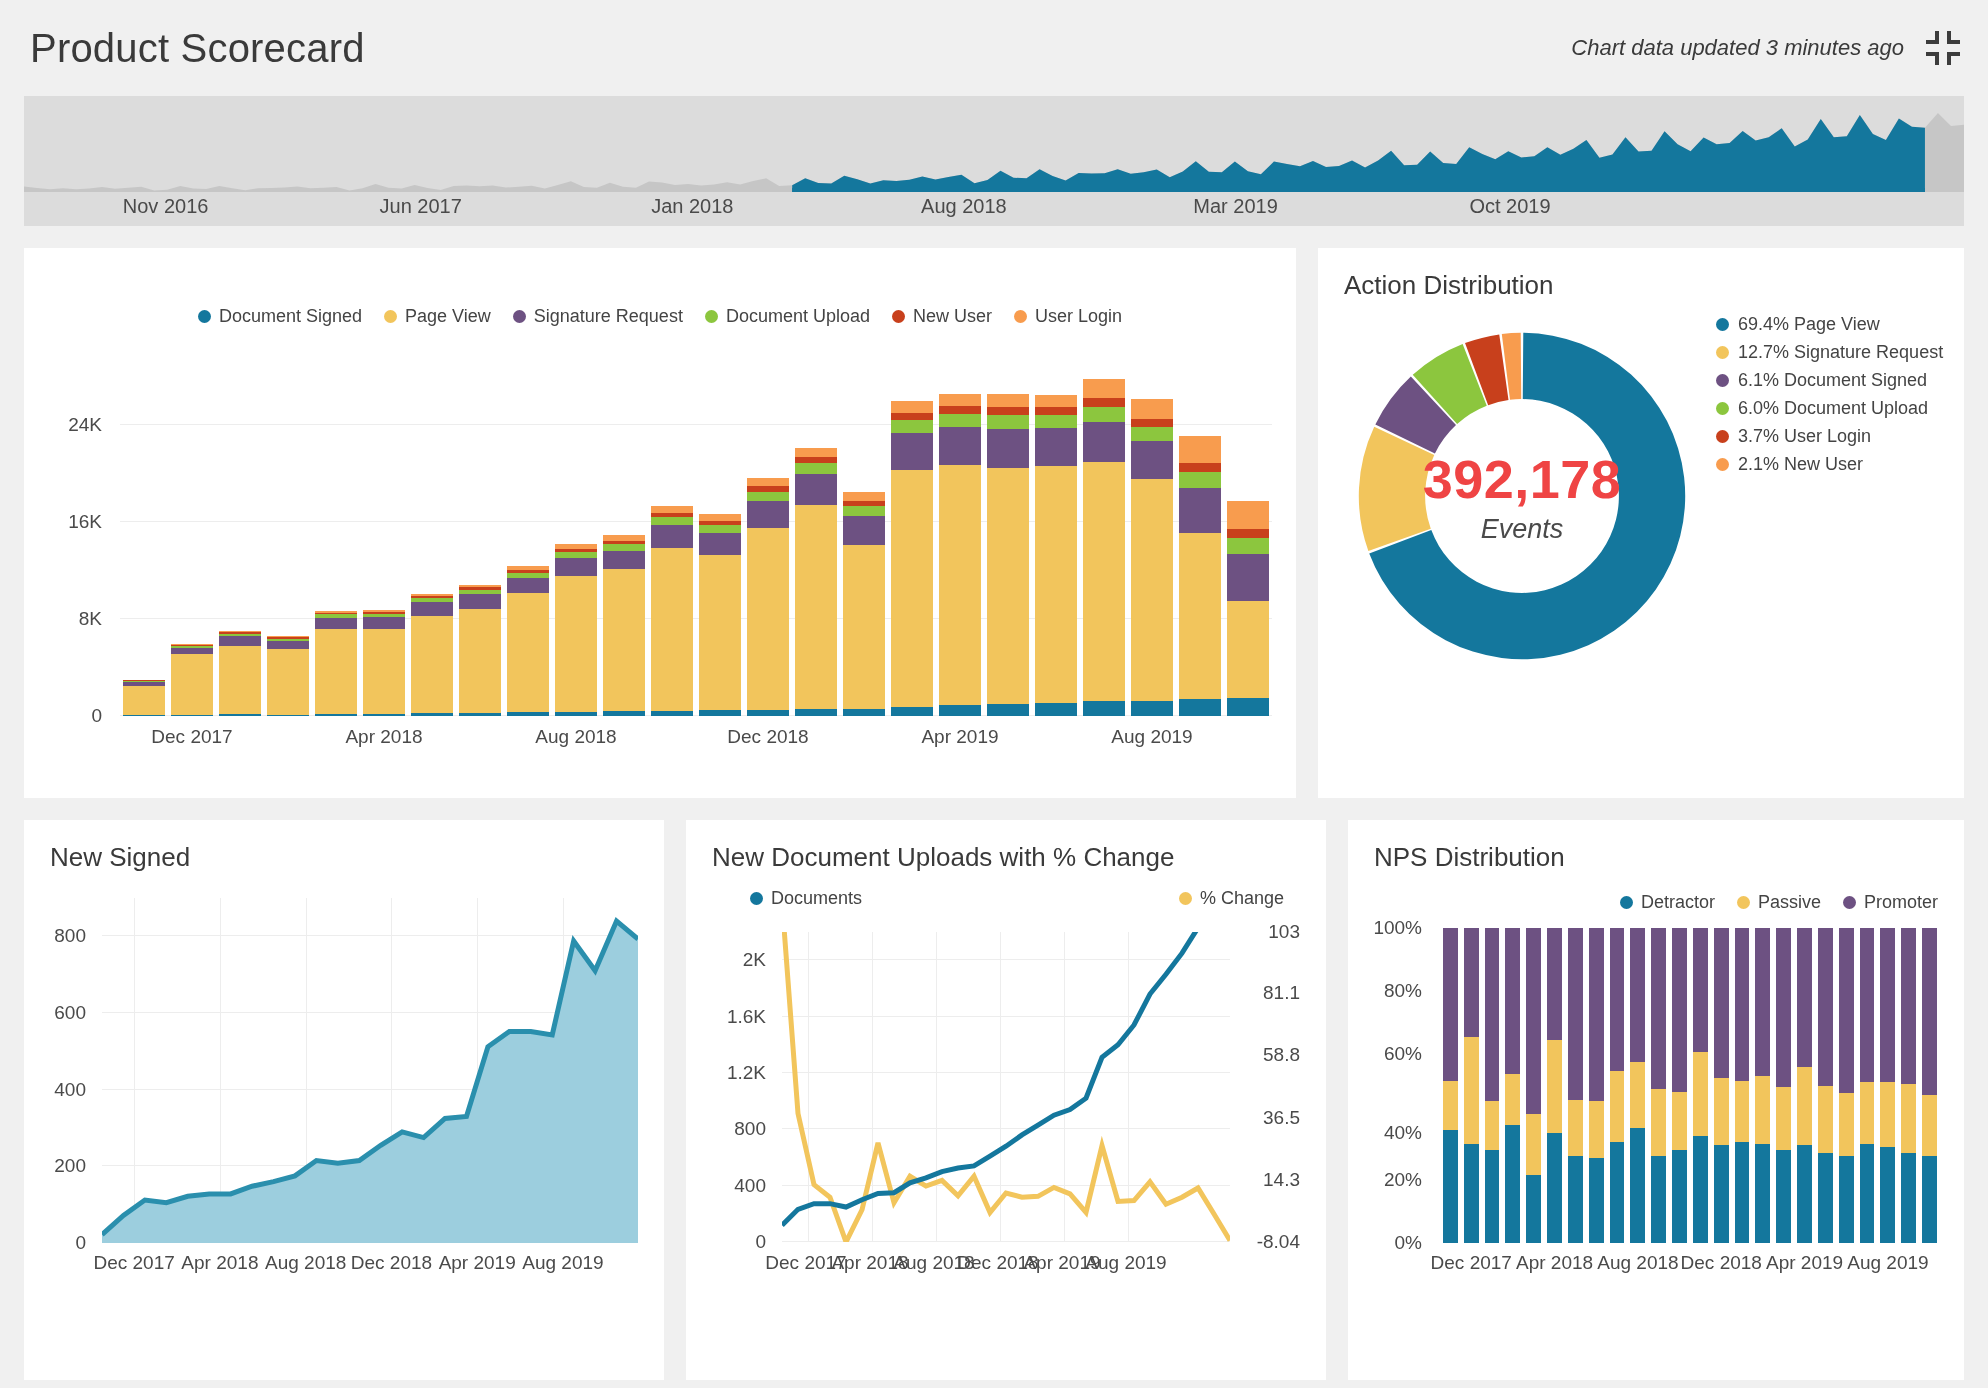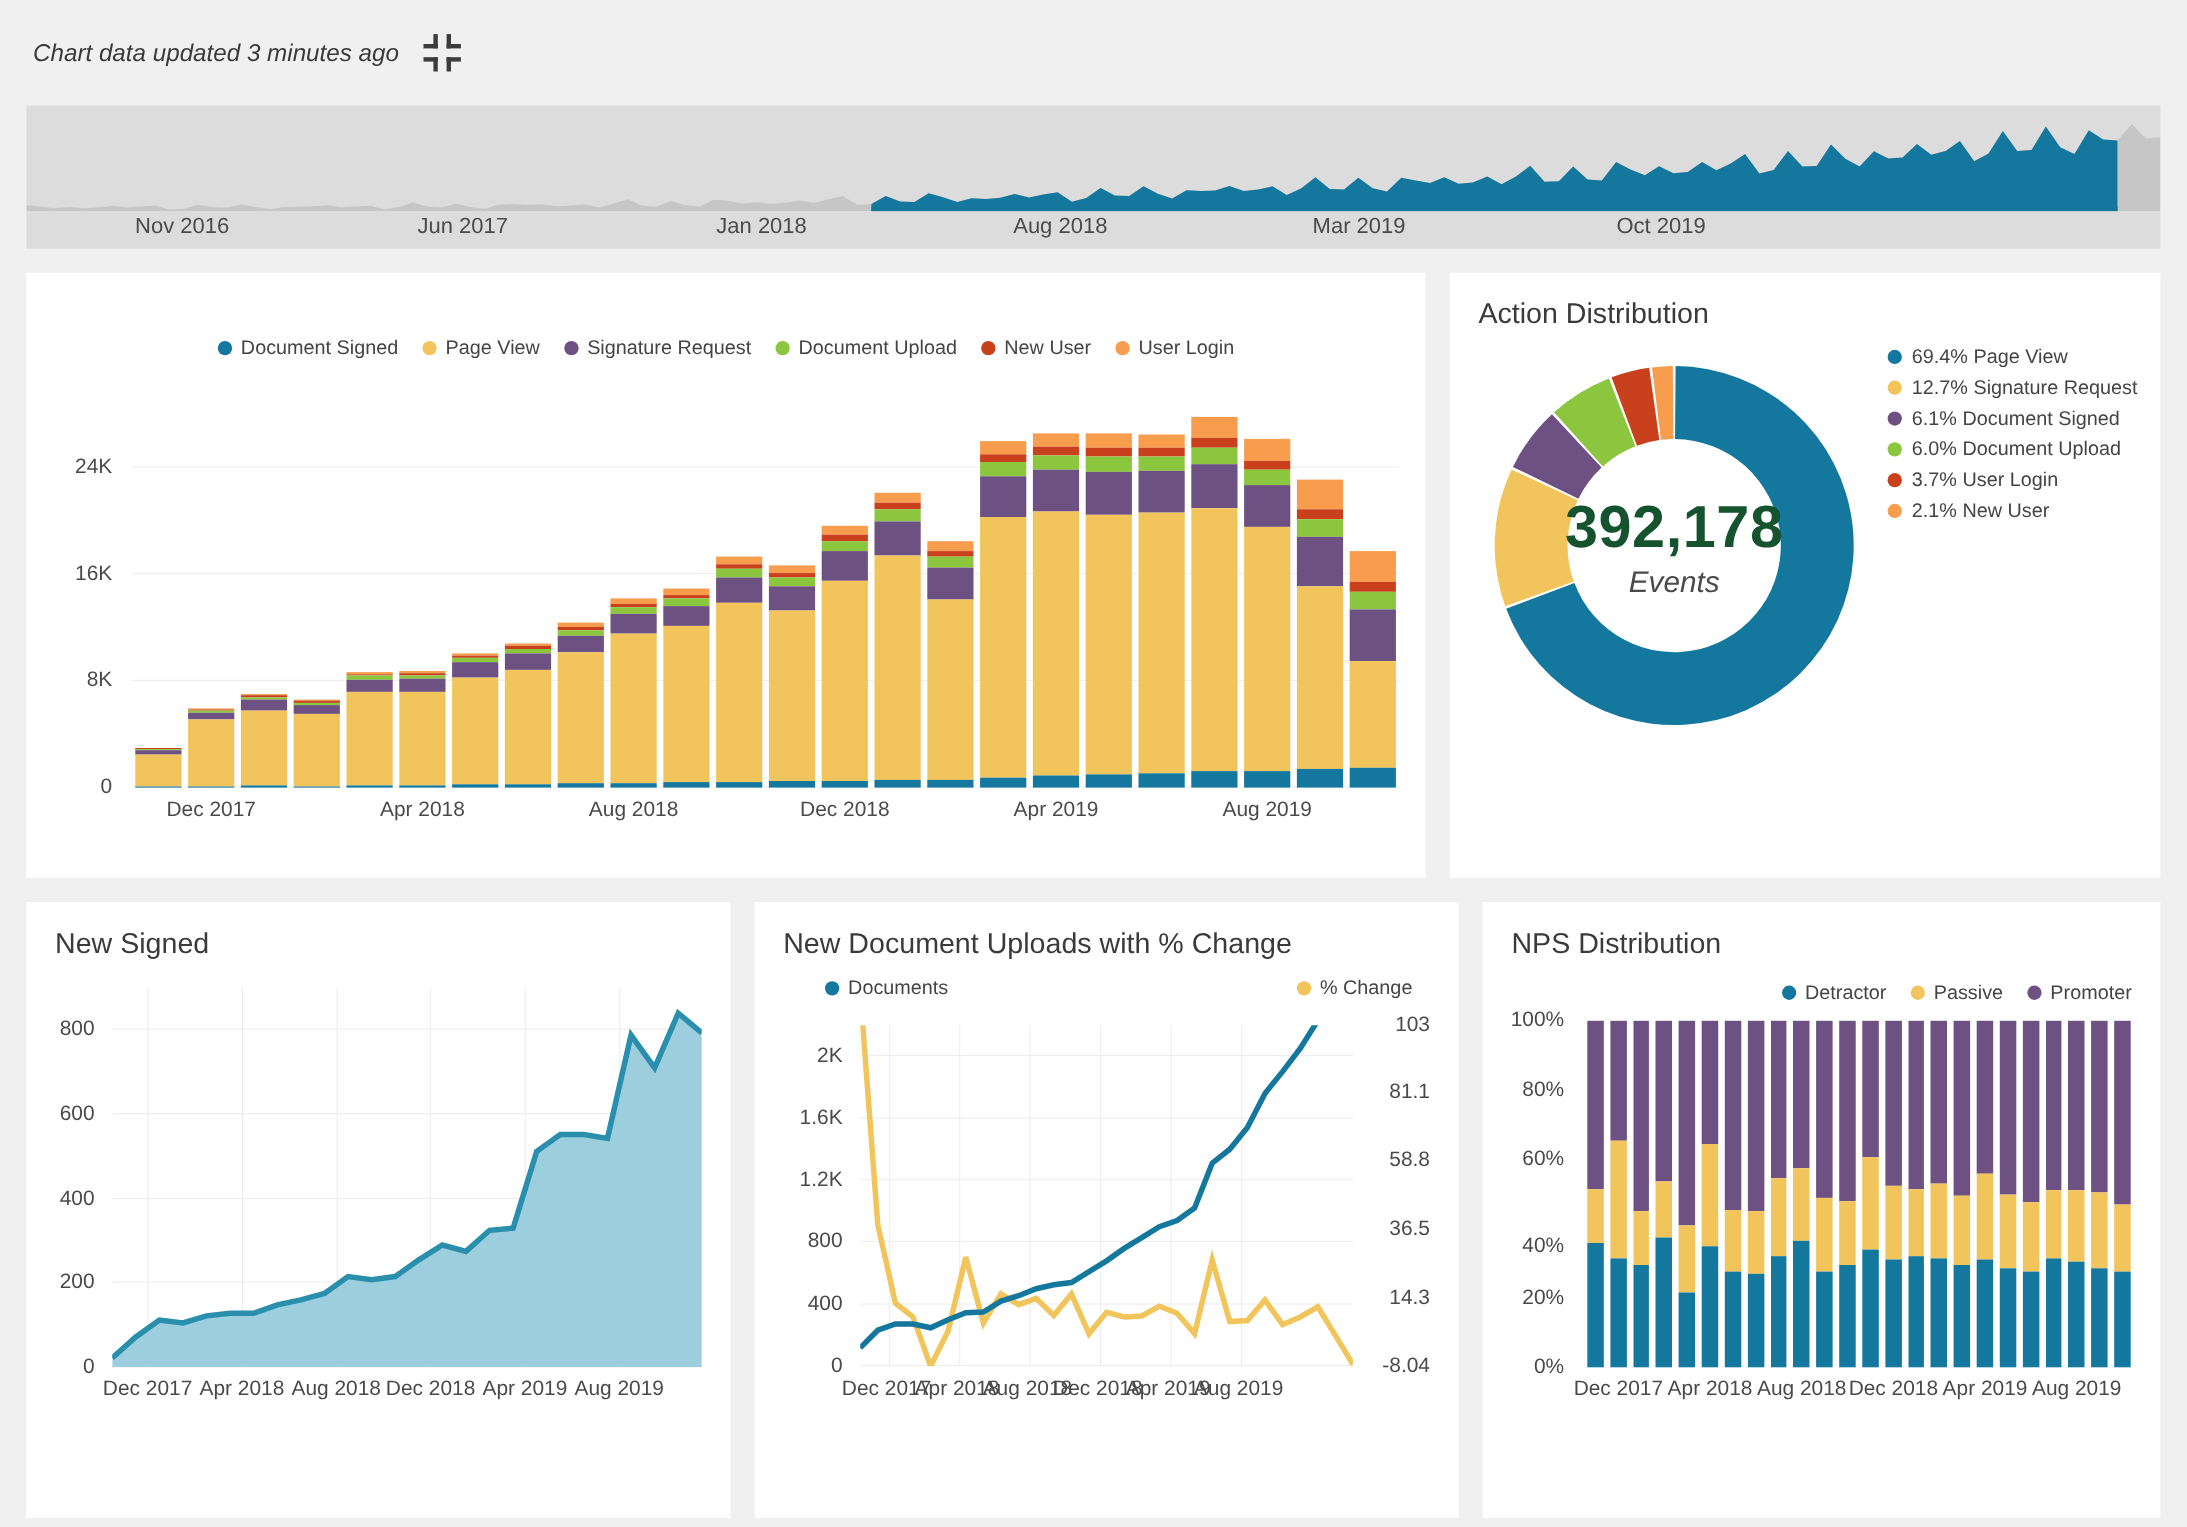--- a/index.html
+++ b/index.html
@@ -75,29 +75,30 @@
 
   
   .bars { position:absolute; display:flex; align-items:flex-end; }
   .bar { display:flex; flex-direction:column-reverse; height:100%; justify-content:flex-start; }
   .seg { width:100%; }
 
   
   .donut-wrap { position:absolute; }
   .donut-center { position:absolute; inset:0; display:flex; flex-direction:column;
                   align-items:center; justify-content:center; pointer-events:none; }
-  .donut-value { font-size:54px; font-weight:700; color:#14532d; letter-spacing:.5px; }
+  .donut-value { font-size:54px; font-weight:700; color:#ef4444; letter-spacing:.5px; }
   .donut-label { font-size:27px; color:#4a4a4a; margin-top:4px;font-style:italic; }
   .donut-legend { position:absolute; font-size:18px; color:#444; }
   .donut-legend .li { display:flex; align-items:center; gap:9px; margin-bottom:7px; white-space:nowrap; }
 </style>
 </head>
 <body>
 
 <div class="header">
+  <div class="page-title">Product Scorecard</div>
   <div class="header-right">
     <div class="updated-text">Chart data updated 3 minutes ago</div>
     <div class="collapse-icon">
       <i></i>
         <i></i>
         <i></i>
         <i></i>
     </div>
   </div>
 </div>

